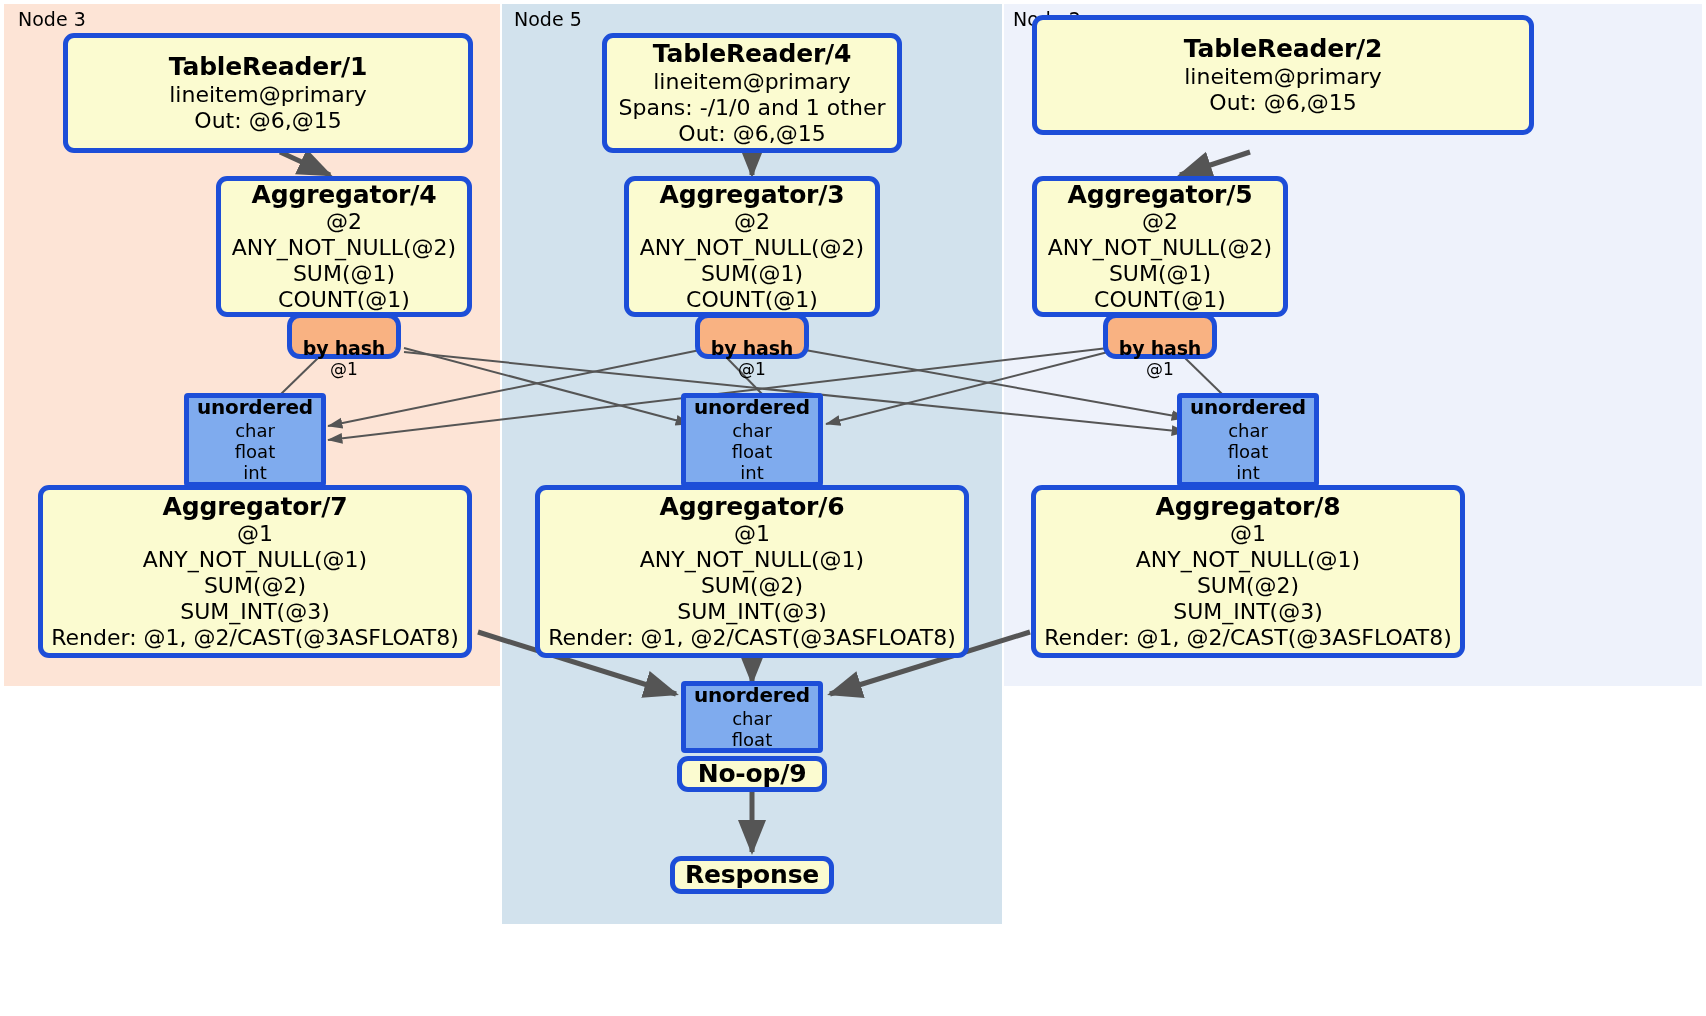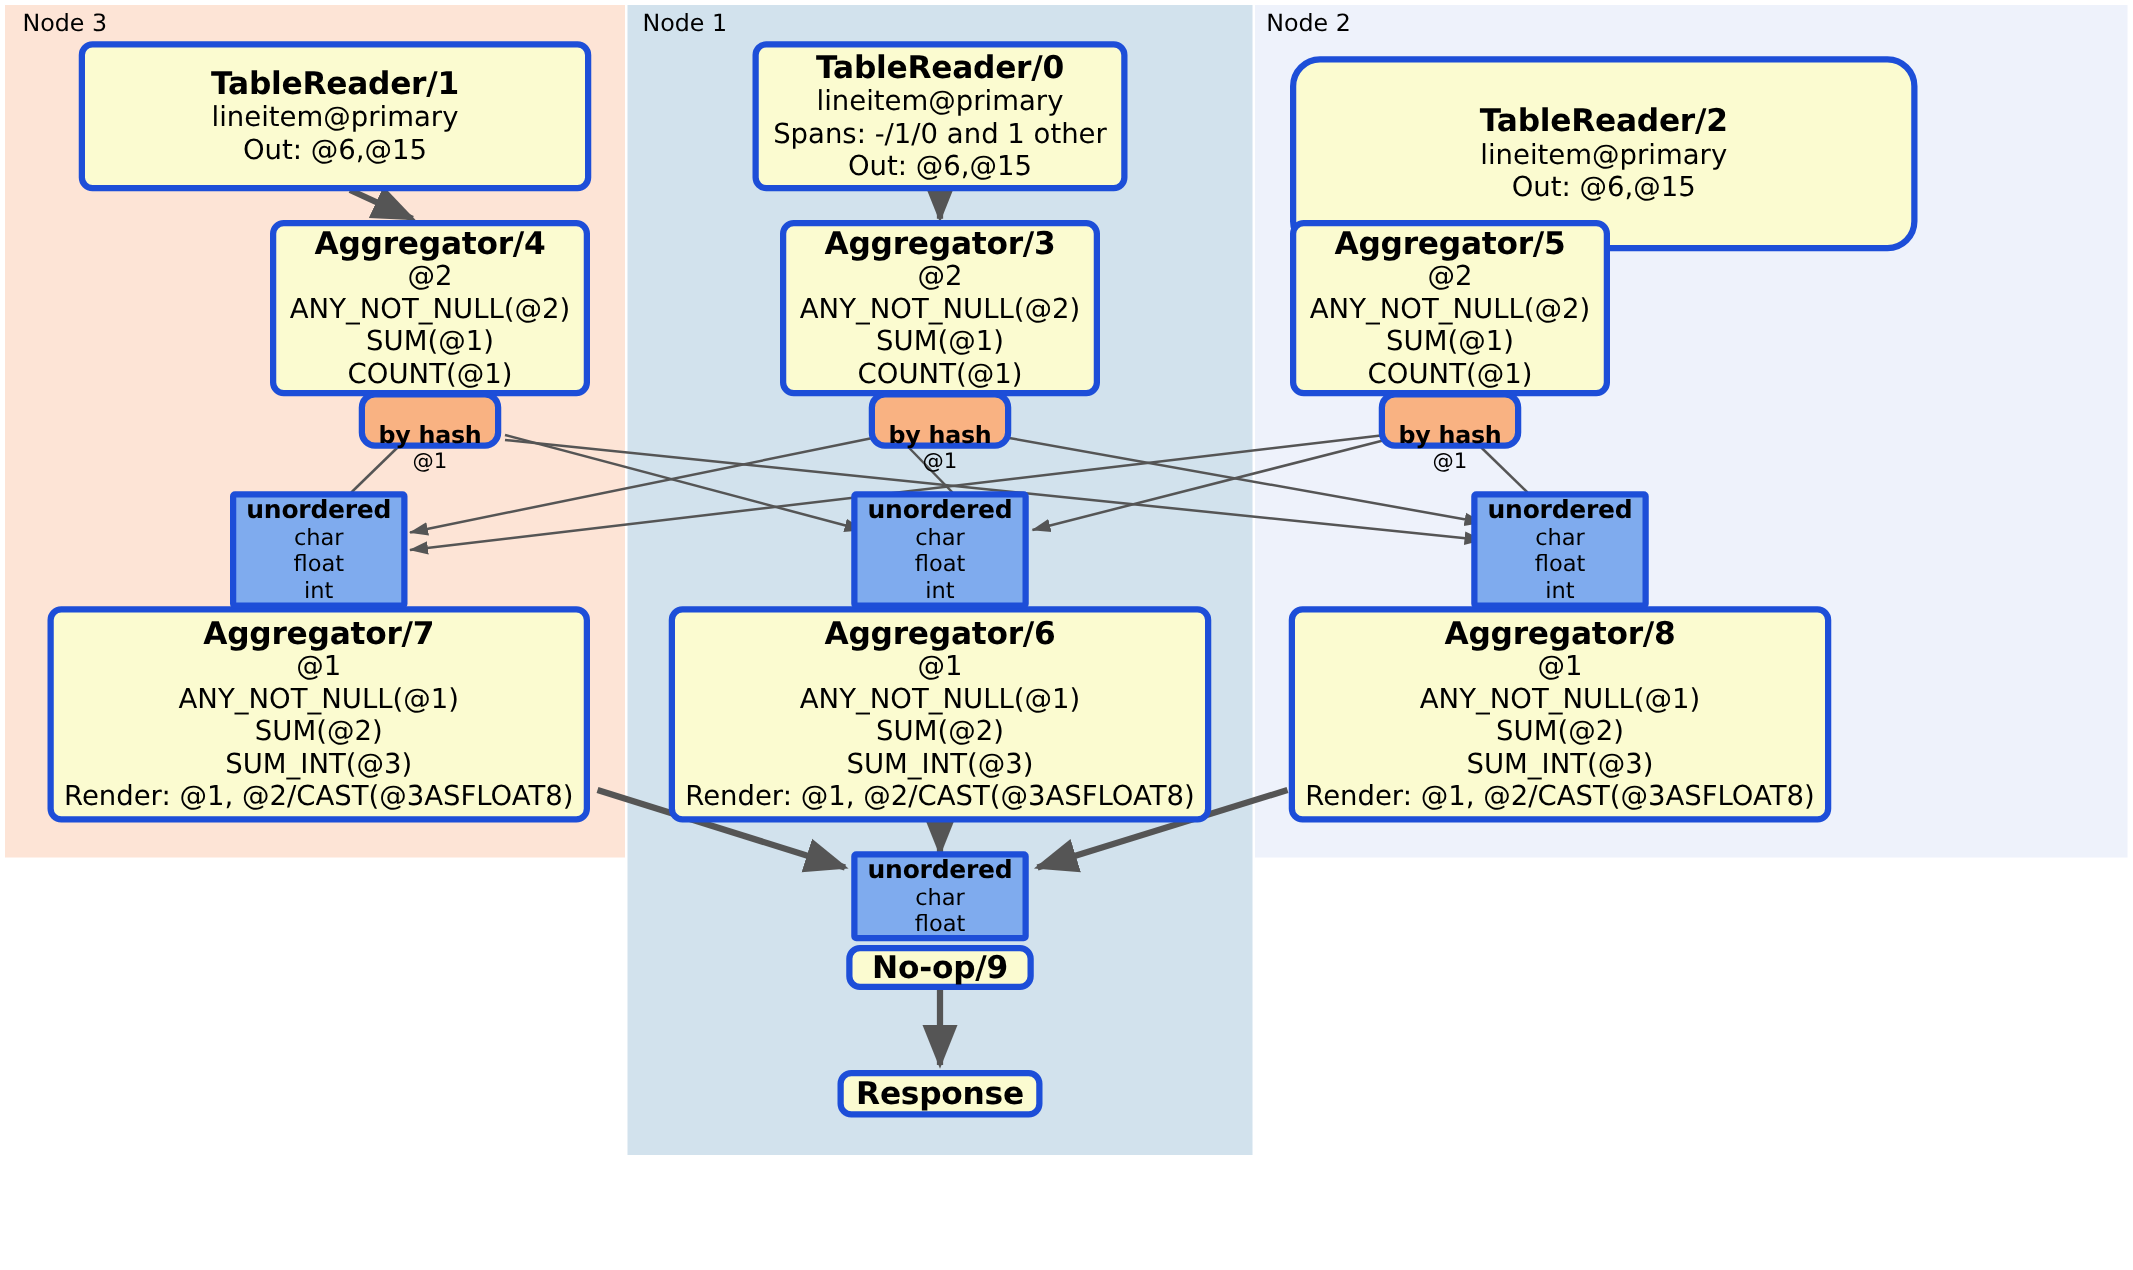--- a/index.html
+++ b/index.html
@@ -87,21 +87,21 @@
 </head>
 <body>
 
 <div id="canvas">
 
   <div class="cluster" style="left:4px; top:4px; width:496px; height:682px; background:#fde4d6;"></div>
   <div class="cluster" style="left:502px; top:4px; width:500px; height:920px; background:#d2e2ed;"></div>
   <div class="cluster" style="left:1004px; top:4px; width:698px; height:682px; background:#eef2fb;"></div>
 
   <div class="cluster-label" style="left:18px; top:8px;">Node 3</div>
-  <div class="cluster-label" style="left:514px; top:8px;">Node 1</div>
+  <div class="cluster-label" style="left:514px; top:8px;">Node 5</div>
   <div class="cluster-label" style="left:1013px; top:8px;">Node 2</div>
 
   <svg class="edges" viewBox="0 0 1706 1016">
     <defs>
       <marker id="arrow" markerWidth="9" markerHeight="9" refX="6.4" refY="3.1" orient="auto" markerUnits="strokeWidth">
         <path d="M0,0.3 L7,3.1 L0,5.9 z" fill="#555555"></path>
       </marker>
       <marker id="arrowthin" markerWidth="10" markerHeight="10" refX="7.2" refY="3.3" orient="auto" markerUnits="strokeWidth">
         <path d="M0,0.6 L7.6,3.3 L0,6.0 z" fill="#555555"></path>
       </marker>
@@ -133,27 +133,27 @@
     <path d="M752,790 L 752,852" stroke="#555555" stroke-width="5" fill="none" marker-end="url(#arrow)"></path>
   </svg>
 
   <div class="gbox proc" style="left:63px; top:33px; width:410px; height:120px;">
     <div class="title">TableReader/1</div>
     <div class="detail">lineitem@primary</div>
     <div class="detail">Out: @6,@15</div>
   </div>
 
   <div class="gbox proc" style="left:602px; top:33px; width:300px; height:120px;">
-    <div class="title">TableReader/0</div>
+    <div class="title">TableReader/4</div>
     <div class="detail">lineitem@primary</div>
     <div class="detail">Spans: -/1/0 and 1 other</div>
     <div class="detail">Out: @6,@15</div>
   </div>
 
-  <div class="gbox proc" style="left:1032px; top:45px; width:502px; height:156px;border-radius:24px;">
+  <div class="gbox proc" style="left:1032px; top:15px; width:502px; height:120px;">
     <div class="title">TableReader/2</div>
     <div class="detail">lineitem@primary</div>
     <div class="detail">Out: @6,@15</div>
   </div>
 
   <div class="gbox proc" style="left:216px; top:176px; width:256px; height:141px;">
     <div class="title">Aggregator/4</div>
     <div class="detail">@2</div>
     <div class="detail">ANY_NOT_NULL(@2)</div>
     <div class="detail">SUM(@1)</div>

